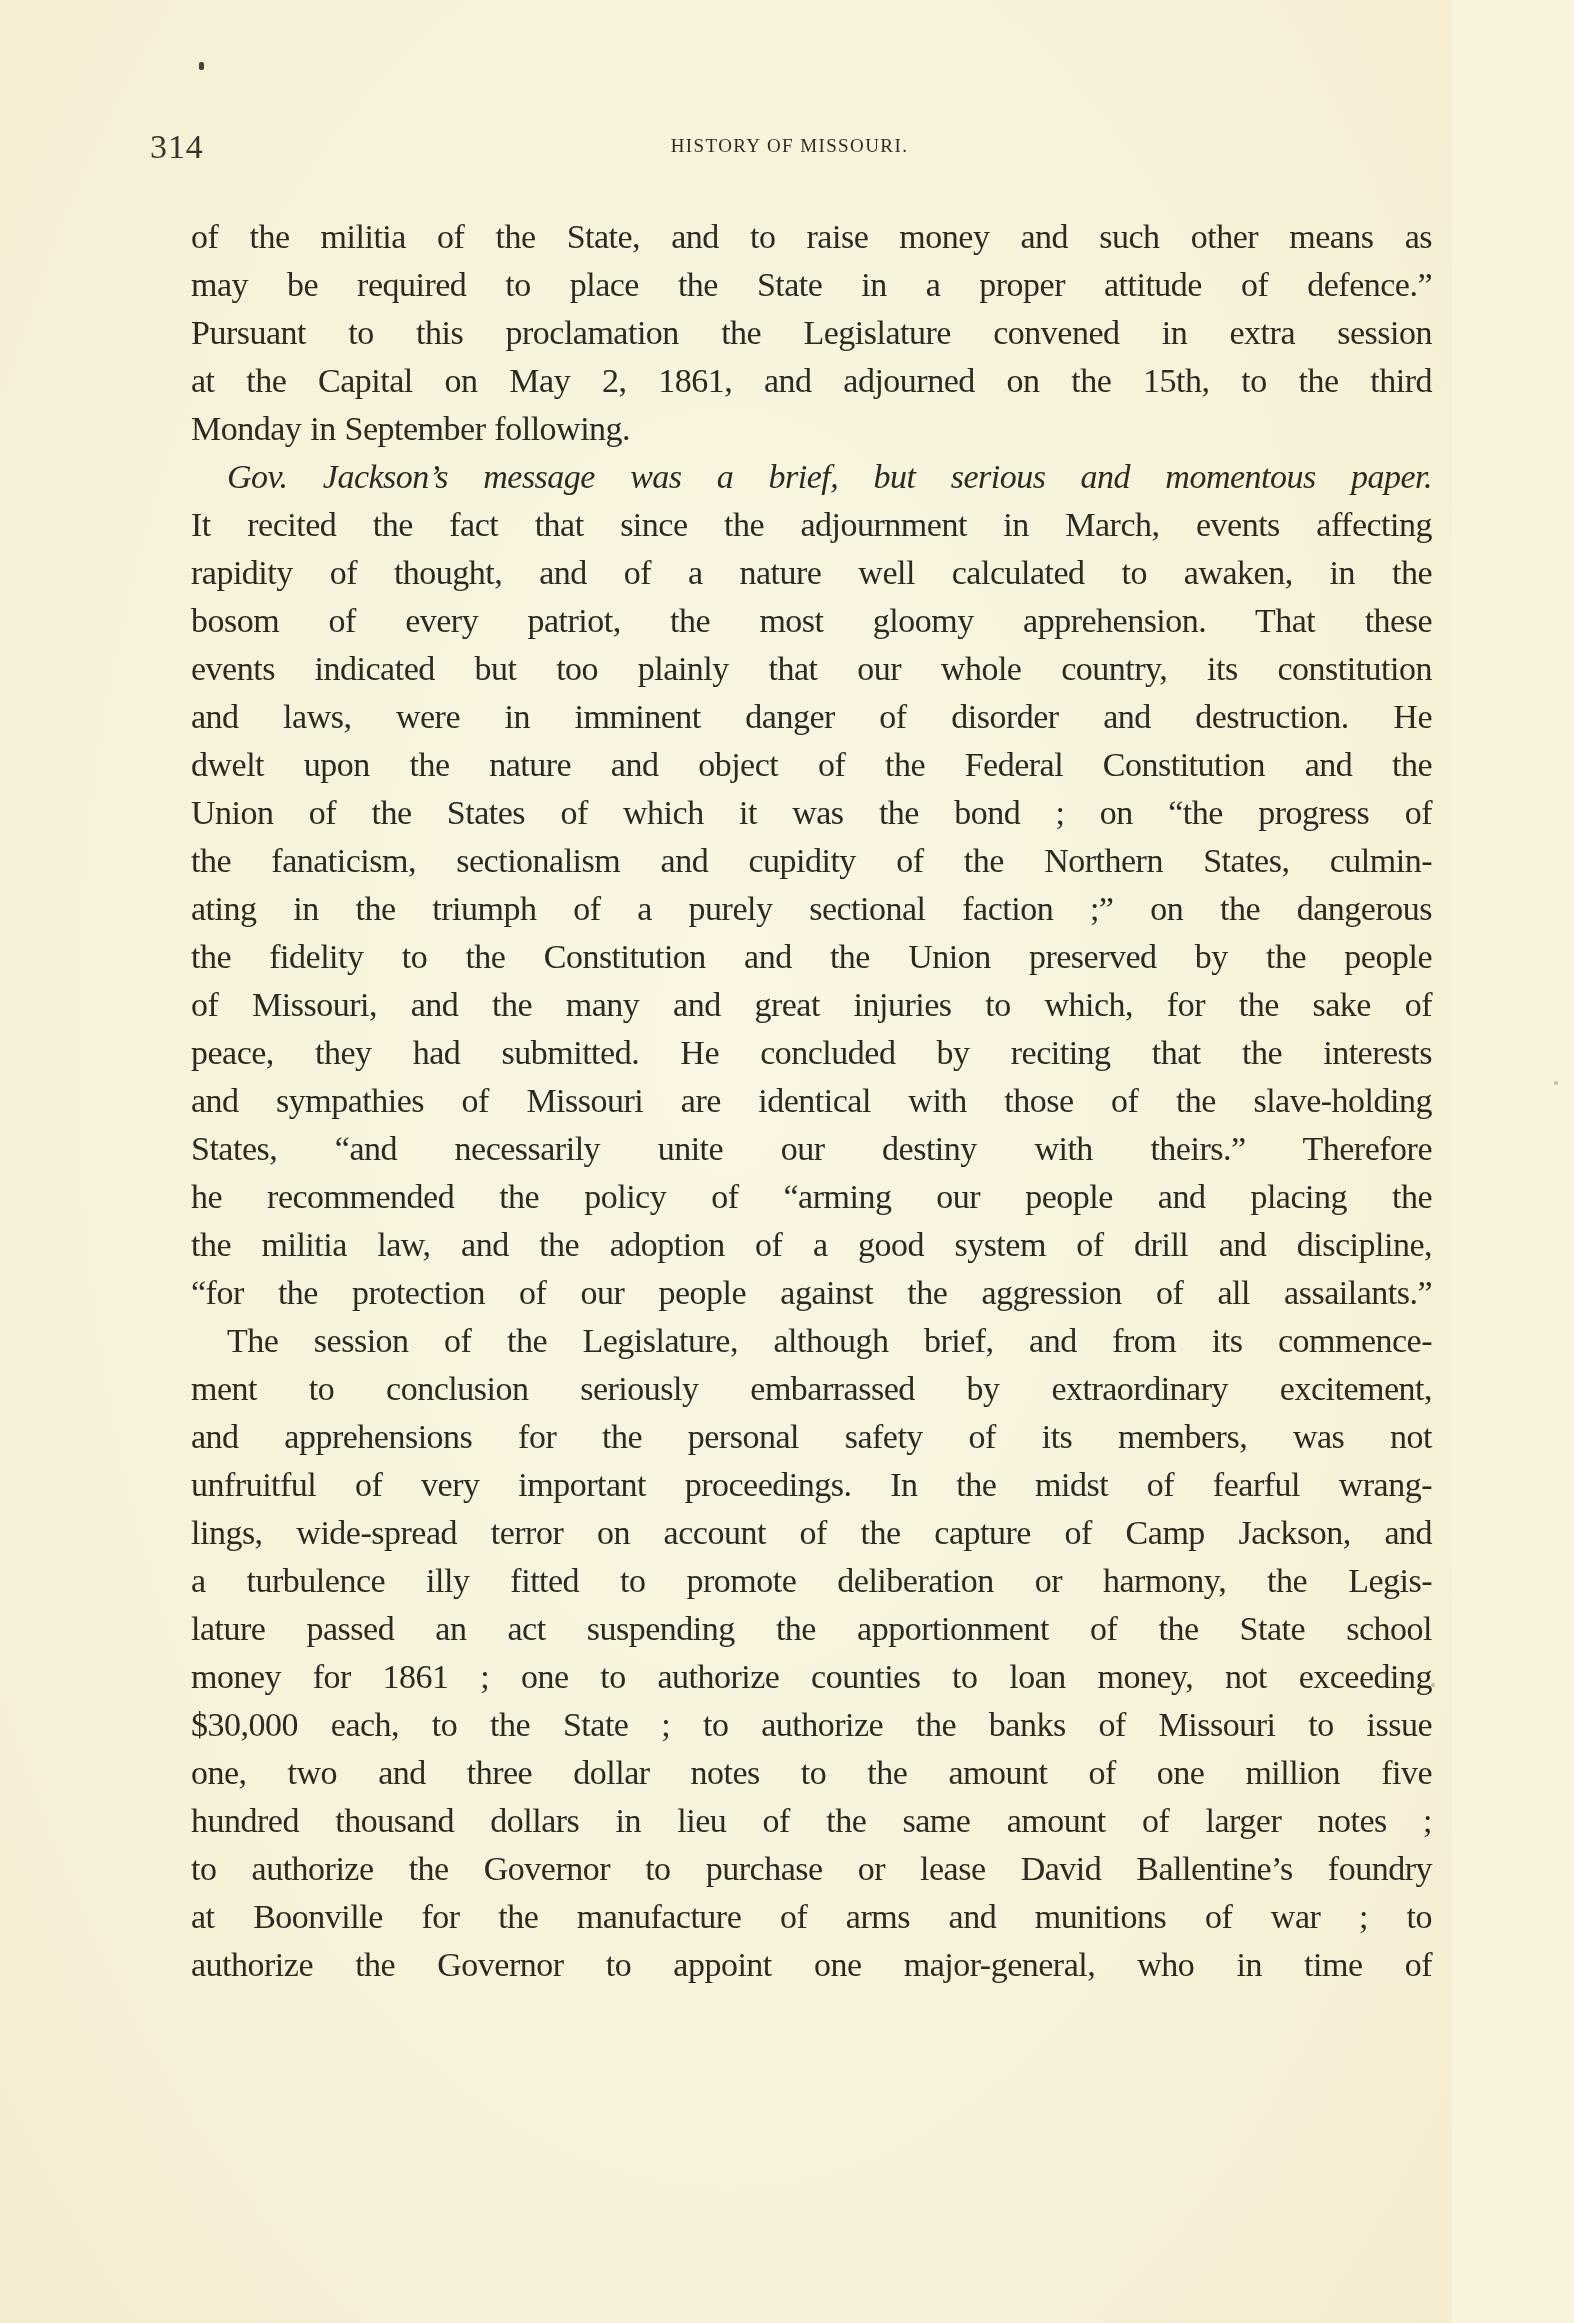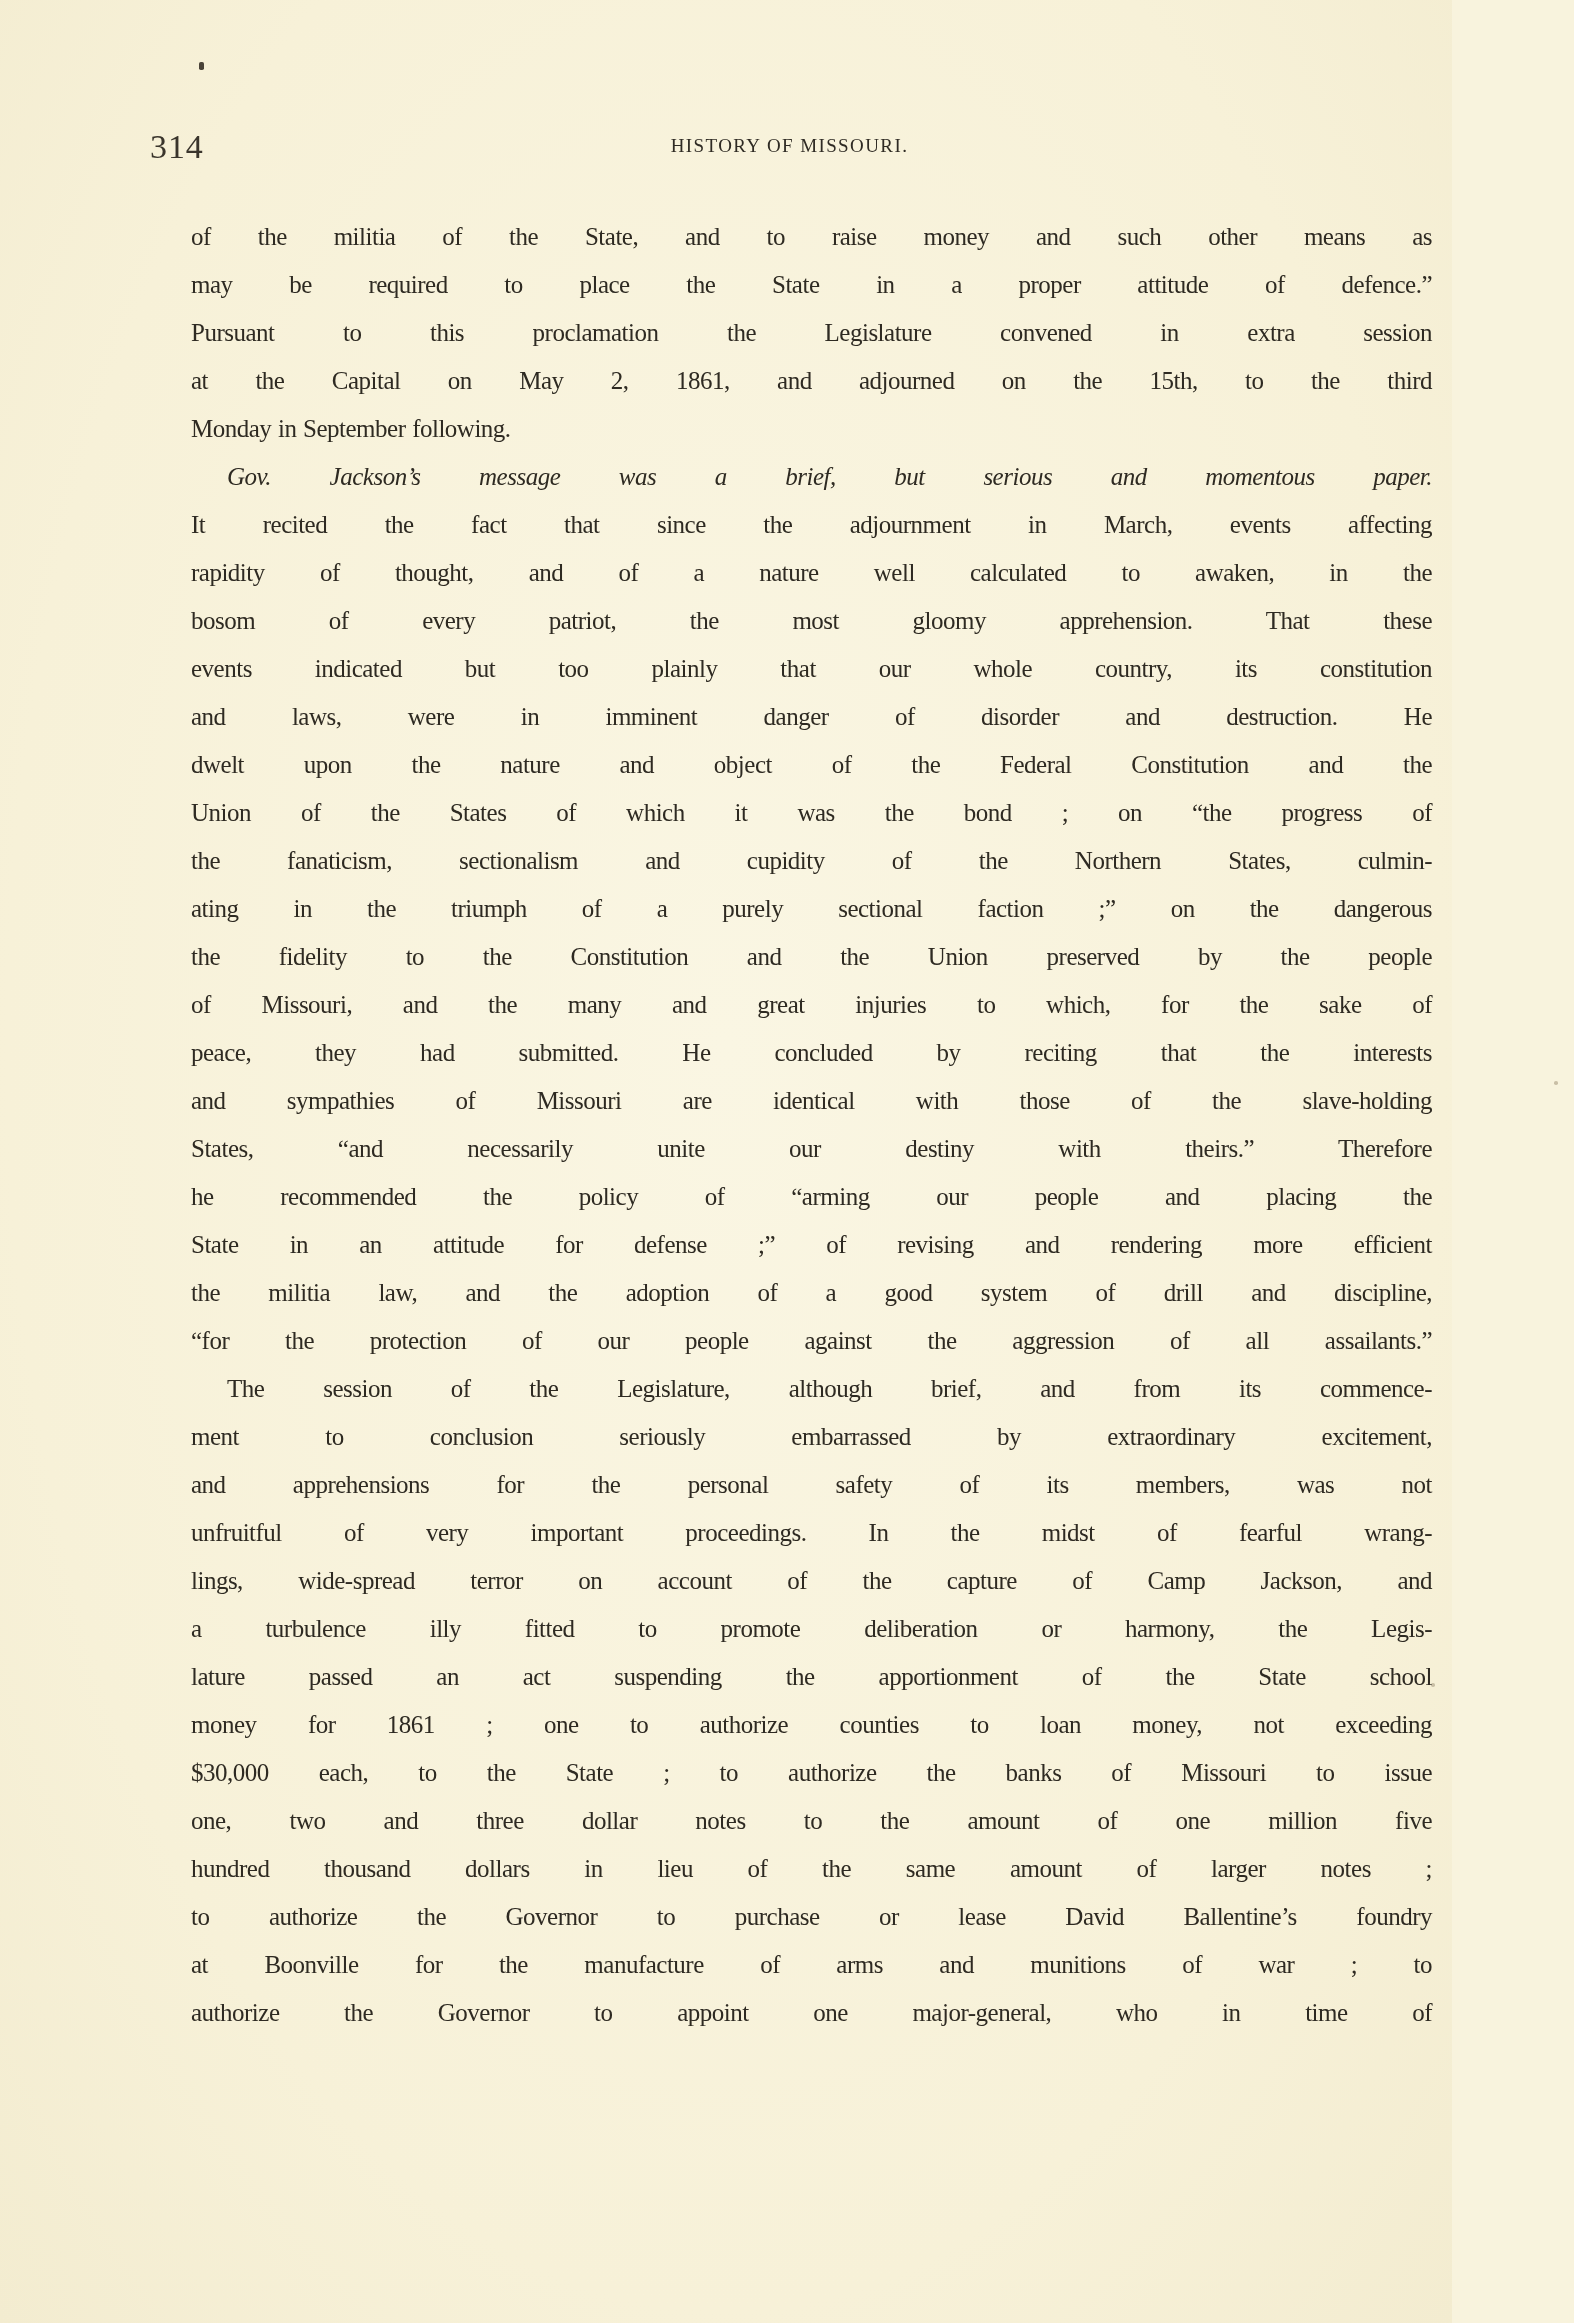--- a/index.html
+++ b/index.html
@@ -61,21 +61,21 @@
     .body-text {
       position: absolute;
       left: 191px;
       top: 213px;
       width: 1241px;
     }
     .line {
       display: block;
       height: 48px;
       line-height: 48px;
-      font-size: 25px;
+      font-size: 34px;
       white-space: nowrap;
       text-align: justify;
       text-align-last: justify;
       letter-spacing: -0.5px;
       word-spacing: 0.9px;
     }
     .line.indent {
       padding-left: 36px;
     }
     .line.last {
@@ -110,21 +110,20 @@
       <span class="line" style="display: block; text-align: justify; text-align-last: justify; height: 48px;">dwelt upon the nature and object of the Federal Constitution and the</span>
       <span class="line" style="display: block; text-align: justify; text-align-last: justify; height: 48px;">Union of the States of which it was the bond ; on “the progress of</span>
       <span class="line" style="display: block; text-align: justify; text-align-last: justify; height: 48px;">the fanaticism, sectionalism and cupidity of the Northern States, culmin-</span>
       <span class="line" style="display: block; text-align: justify; text-align-last: justify; height: 48px;">ating in the triumph of a purely sectional faction ;” on the dangerous</span>
       <span class="line" style="display: block; text-align: justify; text-align-last: justify; height: 48px;">the fidelity to the Constitution and the Union preserved by the people</span>
       <span class="line" style="display: block; text-align: justify; text-align-last: justify; height: 48px;">of Missouri, and the many and great injuries to which, for the sake of</span>
       <span class="line" style="display: block; text-align: justify; text-align-last: justify; height: 48px;">peace, they had submitted. He concluded by reciting that the interests</span>
       <span class="line" style="display: block; text-align: justify; text-align-last: justify; height: 48px;">and sympathies of Missouri are identical with those of the slave-holding</span>
       <span class="line" style="display: block; text-align: justify; text-align-last: justify; height: 48px;">States, “and necessarily unite our destiny with theirs.” Therefore</span>
       <span class="line" style="display: block; text-align: justify; text-align-last: justify; height: 48px;">he recommended the policy of “arming our people and placing the</span>
-      <span class="line" style="display: block; text-align: justify; text-align-last: justify; height: 48px;">State in an attitude for defense ;” of revising and rendering more efficient</span>
       <span class="line" style="display: block; text-align: justify; text-align-last: justify; height: 48px;">the militia law, and the adoption of a good system of drill and discipline,</span>
       <span class="line" style="display: block; text-align: justify; text-align-last: justify; height: 48px;">“for the protection of our people against the aggression of all assailants.”</span>
       <span class="line indent" style="display: block; text-align: justify; text-align-last: justify; height: 48px;">The session of the Legislature, although brief, and from its commence-</span>
       <span class="line" style="display: block; text-align: justify; text-align-last: justify; height: 48px;">ment to conclusion seriously embarrassed by extraordinary excitement,</span>
       <span class="line" style="display: block; text-align: justify; text-align-last: justify; height: 48px;">and apprehensions for the personal safety of its members, was not</span>
       <span class="line" style="display: block; text-align: justify; text-align-last: justify; height: 48px;">unfruitful of very important proceedings. In the midst of fearful wrang-</span>
       <span class="line" style="display: block; text-align: justify; text-align-last: justify; height: 48px;">lings, wide-spread terror on account of the capture of Camp Jackson, and</span>
       <span class="line" style="display: block; text-align: justify; text-align-last: justify; height: 48px;">a turbulence illy fitted to promote deliberation or harmony, the Legis-</span>
       <span class="line" style="display: block; text-align: justify; text-align-last: justify; height: 48px;">lature passed an act suspending the apportionment of the State school</span>
       <span class="line" style="display: block; text-align: justify; text-align-last: justify; height: 48px;">money for 1861 ; one to authorize counties to loan money, not exceeding</span>

